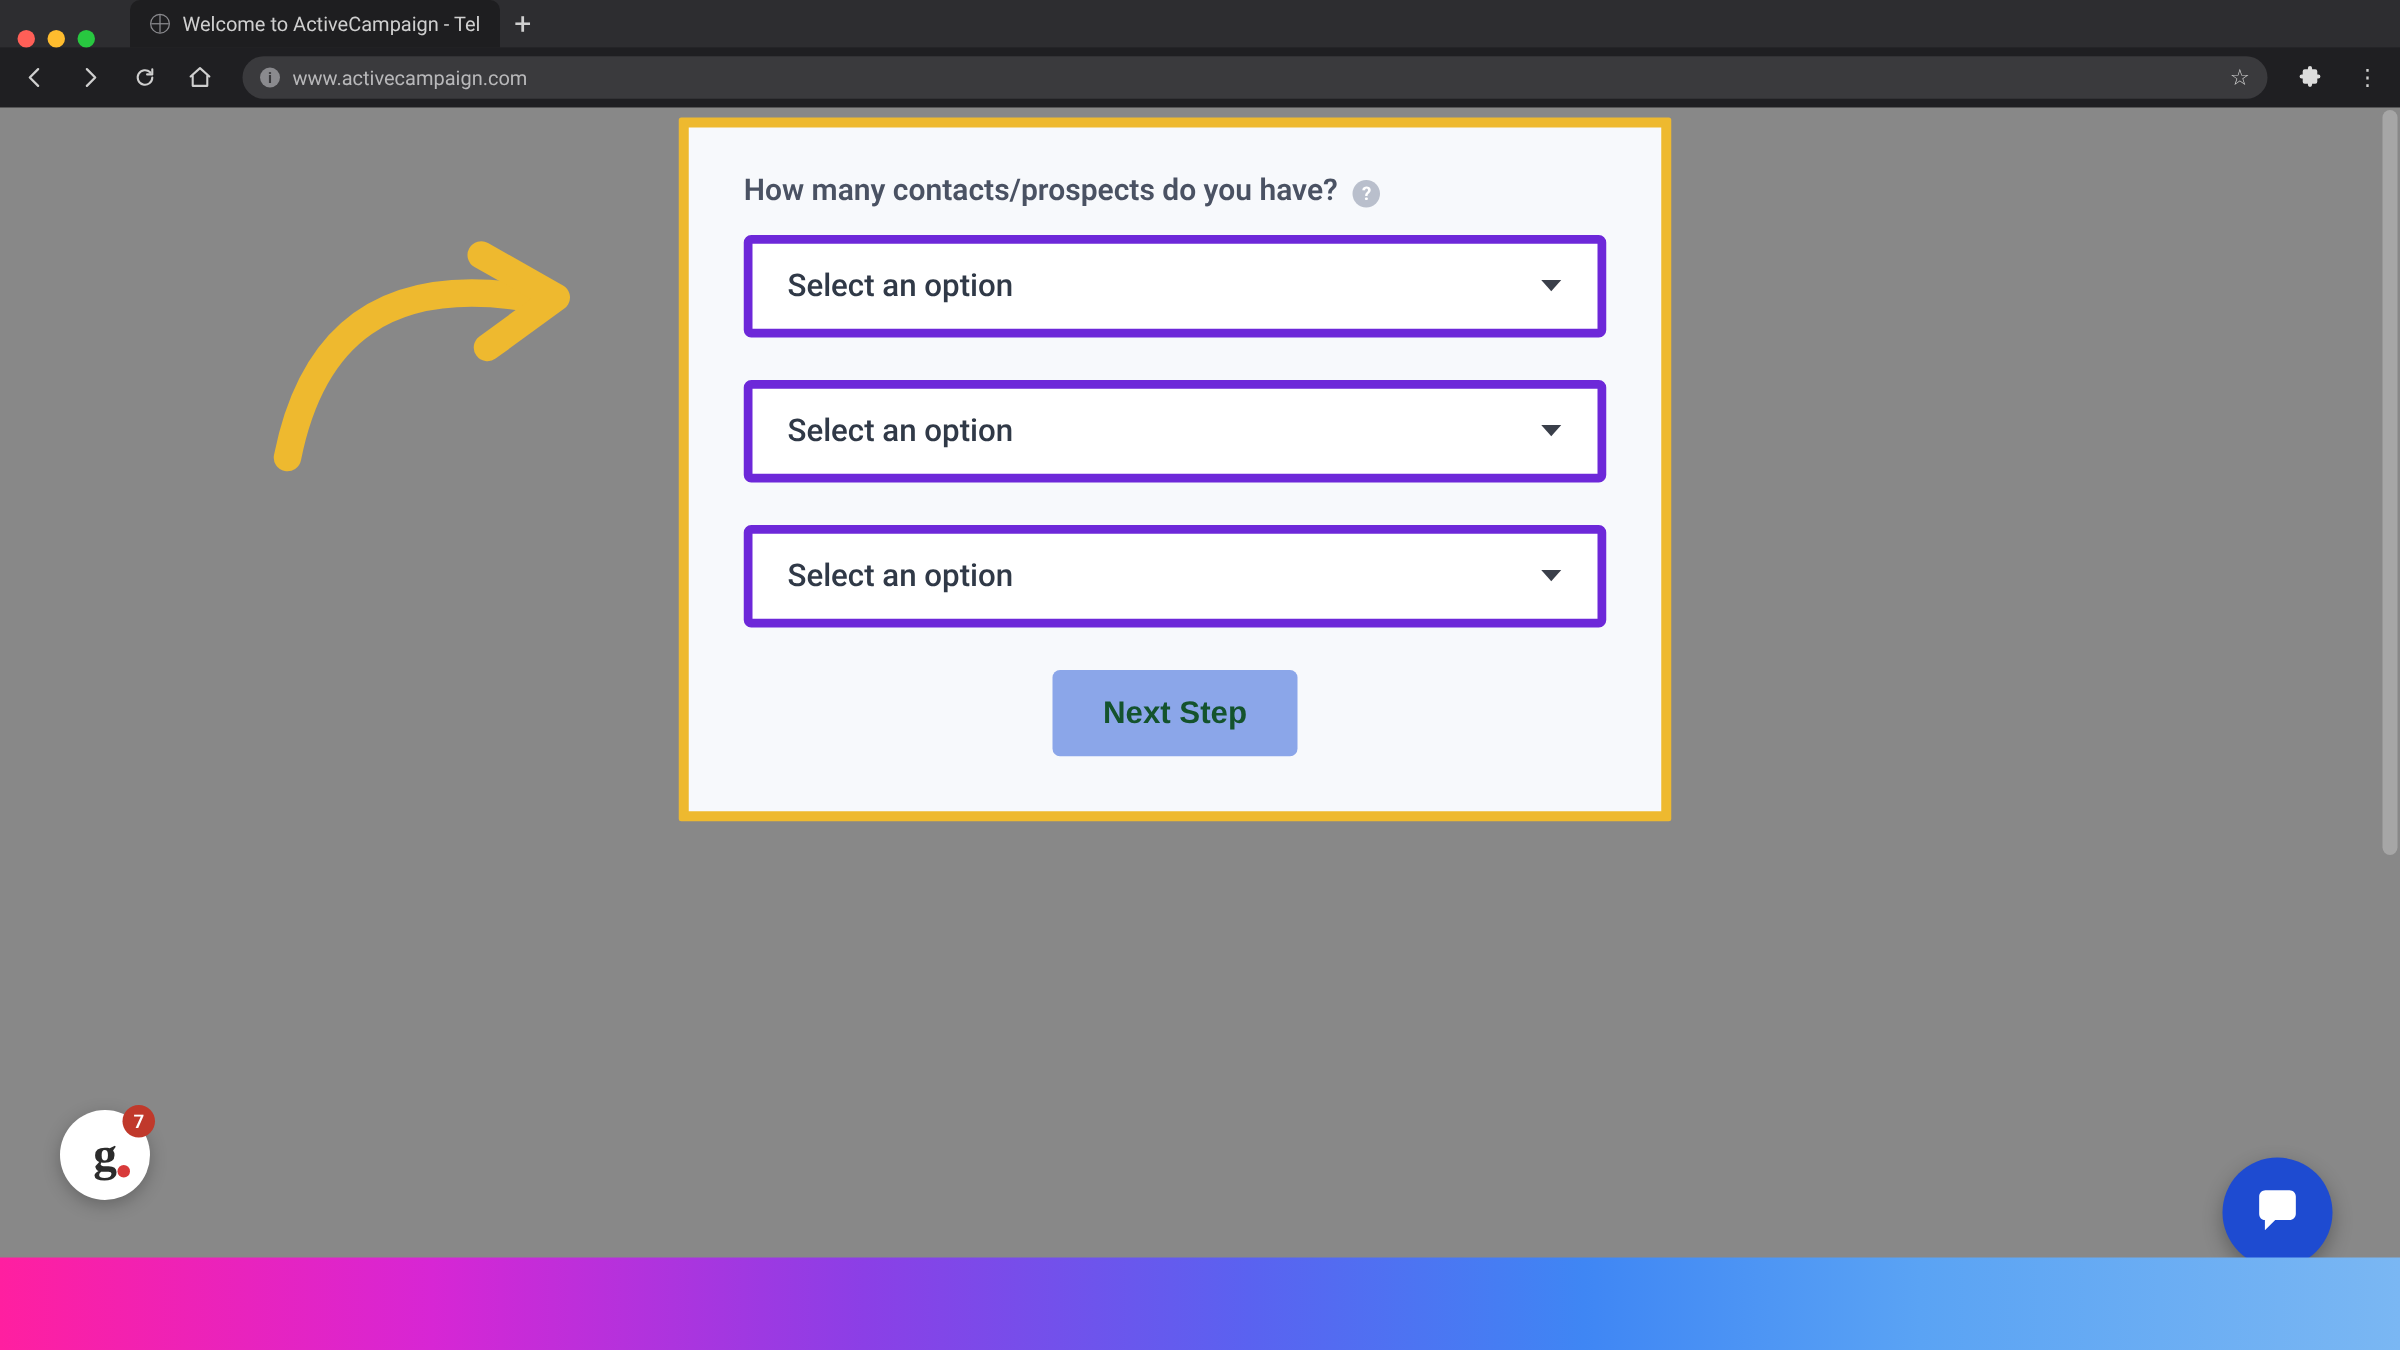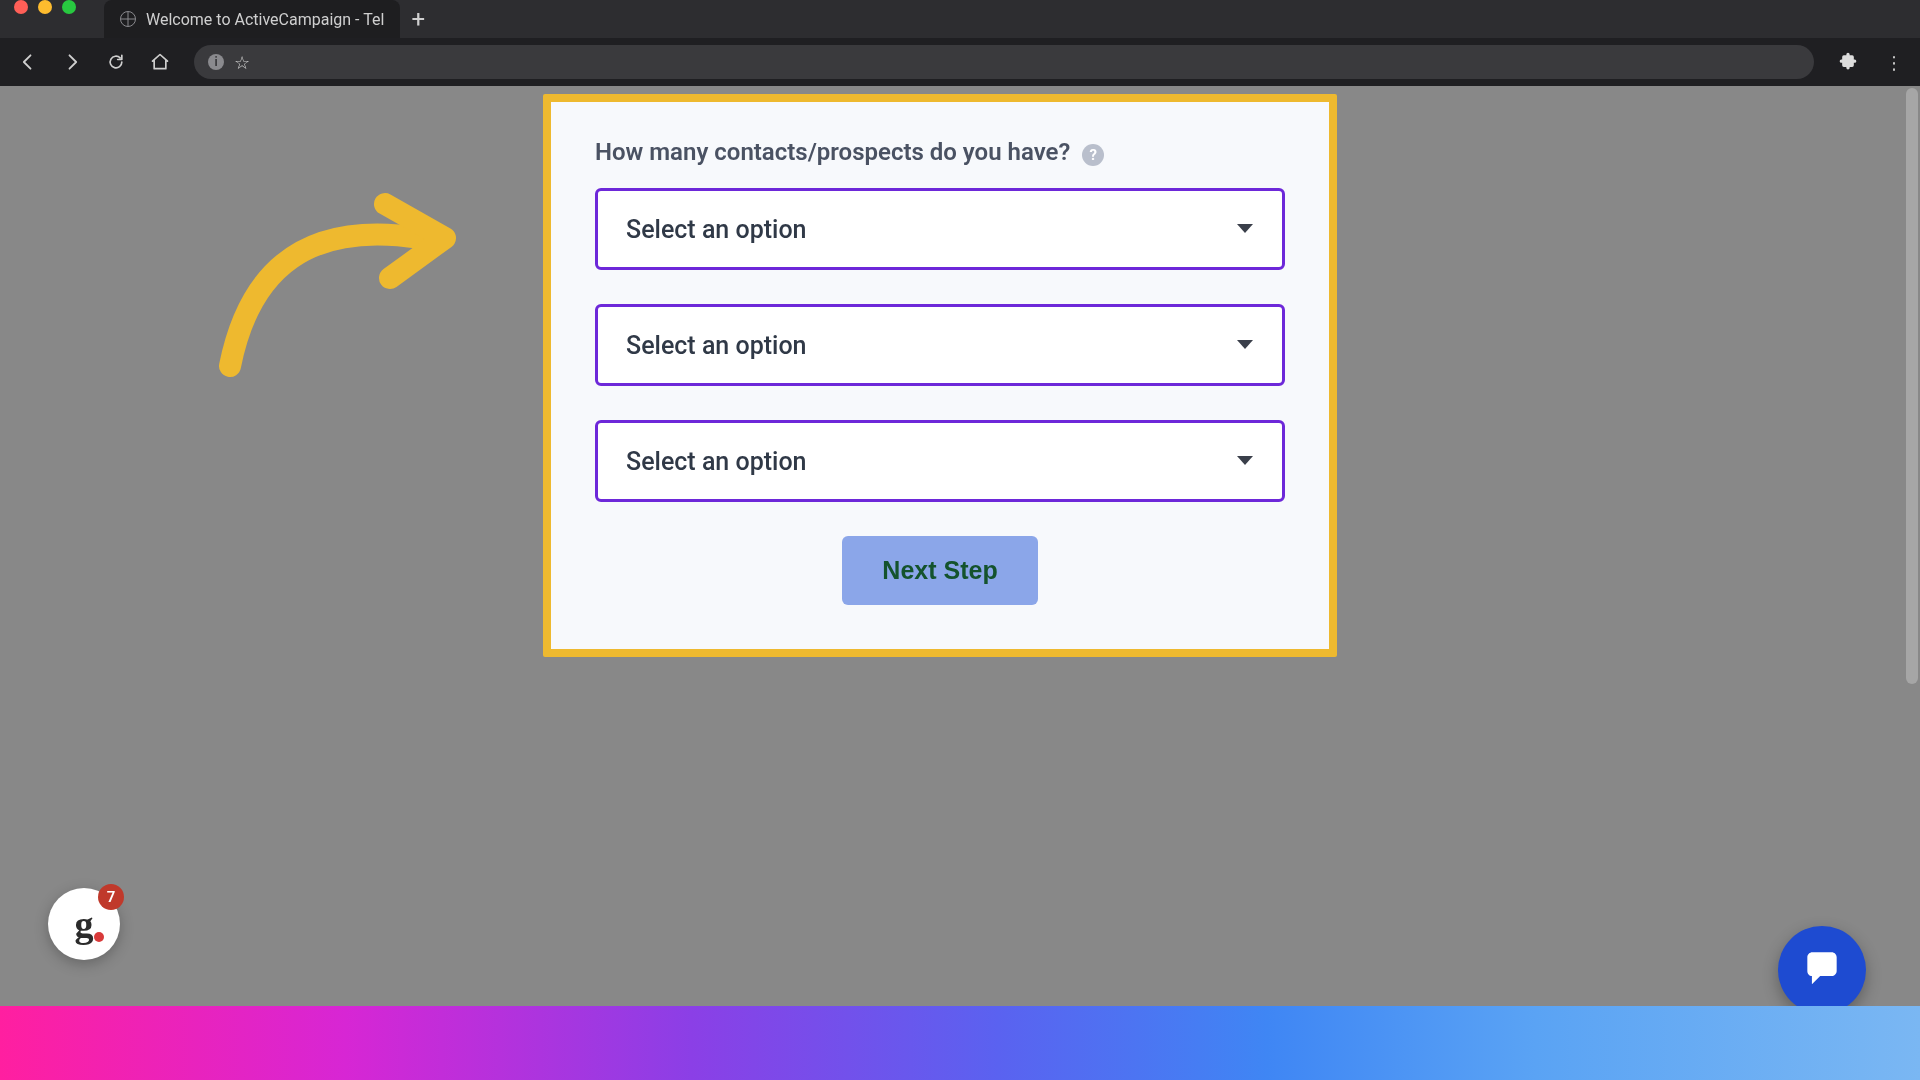--- a/index.html
+++ b/index.html
@@ -9,21 +9,21 @@
       height: 1080px;
       overflow: hidden;
       background: #2a2a2a;
     }
 
     
     .browser-titlebar {
       height: 38px;
       background: #2d2d30;
       display: flex;
-      align-items: flex-start;
+      align-items: flex-end;
       padding: 0 14px;
     }
     .traffic-lights {
       display: flex;
       gap: 10px;
       align-items: center;
     }
     .traffic-light {
       width: 14px;
       height: 14px;
@@ -175,21 +175,21 @@
       background: #b9bfcc;
       color: #fff;
       font-size: 15px;
       font-weight: 700;
       display: flex;
       align-items: center;
       justify-content: center;
     }
     .select-box {
       background: #fff;
-      border: 3px solid #6d28d9;
+      border: 7px solid #6d28d9;
       border-radius: 6px;
       height: 82px;
       padding: 0 28px;
       display: flex;
       align-items: center;
       justify-content: space-between;
       font-size: 25px;
       color: #303947;
       font-weight: 500;
     }
@@ -307,20 +307,21 @@
         <path d="M19 12a7 7 0 1 1-2.05-4.95M19 4v5h-5" stroke="#cfcfcf" stroke-width="2" stroke-linecap="round" stroke-linejoin="round"></path>
       </svg>
   </div>
   <div class="btn-icon">
     <svg width="20" height="20" viewBox="0 0 24 24" fill="none">
         <path d="M3 11l9-8 9 8M5 10v10h14V10" stroke="#cfcfcf" stroke-width="2" stroke-linecap="round" stroke-linejoin="round"></path>
       </svg>
   </div>
   <div class="addressbar">
     <span class="site-icon">i</span>
+    <span class="url">www.activecampaign.com</span>
     <span class="star">☆</span>
   </div>
   <div class="btn-icon">
     <svg width="20" height="20" viewBox="0 0 24 24" fill="#dcdcdc">
         <path d="M10 3a2 2 0 0 1 4 0v1h3a2 2 0 0 1 2 2v3h1a2 2 0 1 1 0 4h-1v3a2 2 0 0 1-2 2h-3v1a2 2 0 1 1-4 0v-1H7a2 2 0 0 1-2-2v-3H4a2 2 0 1 1 0-4h1V6a2 2 0 0 1 2-2h3V3z"></path>
       </svg>
   </div>
   <div class="btn-icon">
     <span class="kebab">⋮</span>
   </div>

